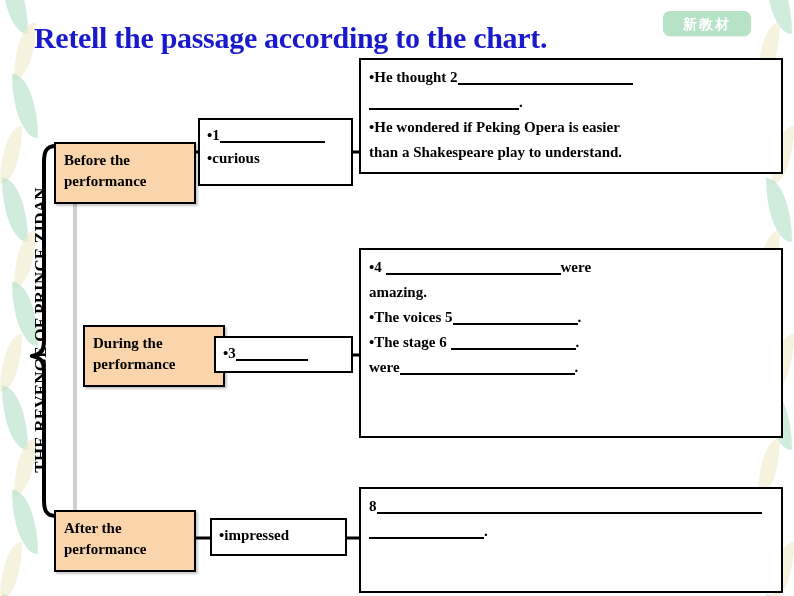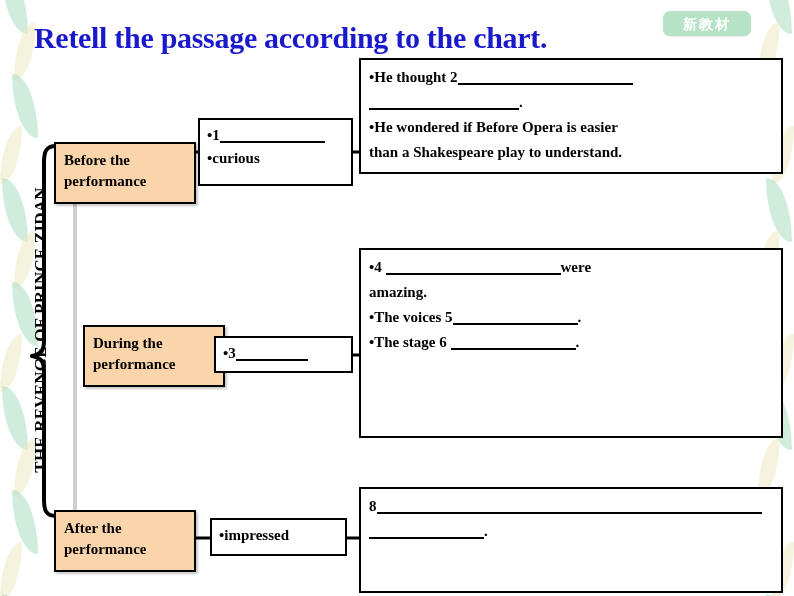--- a/index.html
+++ b/index.html
@@ -252,35 +252,36 @@
   <div class="stage-box" id="stage-before">
     <span>Before the performance</span>
   </div>
   <div class="kw-box" id="kw-before">
       <div class="line-only"><span>•</span><span>1</span><span class="blank b-105"></span></div>
       <div class="line-only"><span>•</span><span>curious</span></div>
     </div>
   <div class="detail-box" id="detail-before">
       <div class="line-only"><span>•</span><span>He thought 2</span><span class="blank b-175"></span></div>
       <div class="line-only"><span class="blank b-150"></span><span>.</span></div>
-      <div class="line-only"><span>•</span><span>He wondered if Before Opera is easier</span></div>
+      <div class="line-only"><span>•</span><span>He wondered if Peking Opera is easier</span></div>
       <div class="line-only"><span>than a Shakespeare play to understand.</span></div>
     </div>
 
   <div class="stage-box" id="stage-during">
     <span>During the performance</span>
   </div>
   <div class="kw-box" id="kw-during">
       <div class="line-only"><span>•</span><span>3</span><span class="blank b-72"></span></div>
     </div>
   <div class="detail-box" id="detail-during">
       <div class="line-only"><span>•</span><span>4 </span><span class="blank b-175"></span><span>were</span></div>
       <div class="line-only"><span>amazing.</span></div>
       <div class="line-only"><span>•</span><span>The voices 5</span><span class="blank b-125"></span><span>.</span></div>
       <div class="line-only"><span>•</span><span>The stage 6 </span><span class="blank b-125"></span><span>.</span></div>
+      <div class="line-only"><span>were</span><span class="blank b-175"></span><span>.</span></div>
     </div>
 
   <div class="stage-box" id="stage-after">
     <span>After the performance</span>
   </div>
   <div class="kw-box" id="kw-after">
       <div class="line-only"><span>•</span><span>impressed</span></div>
     </div>
   <div class="detail-box" id="detail-after">
       <div class="line-only"><span>8</span><span class="blank b-385"></span></div>

